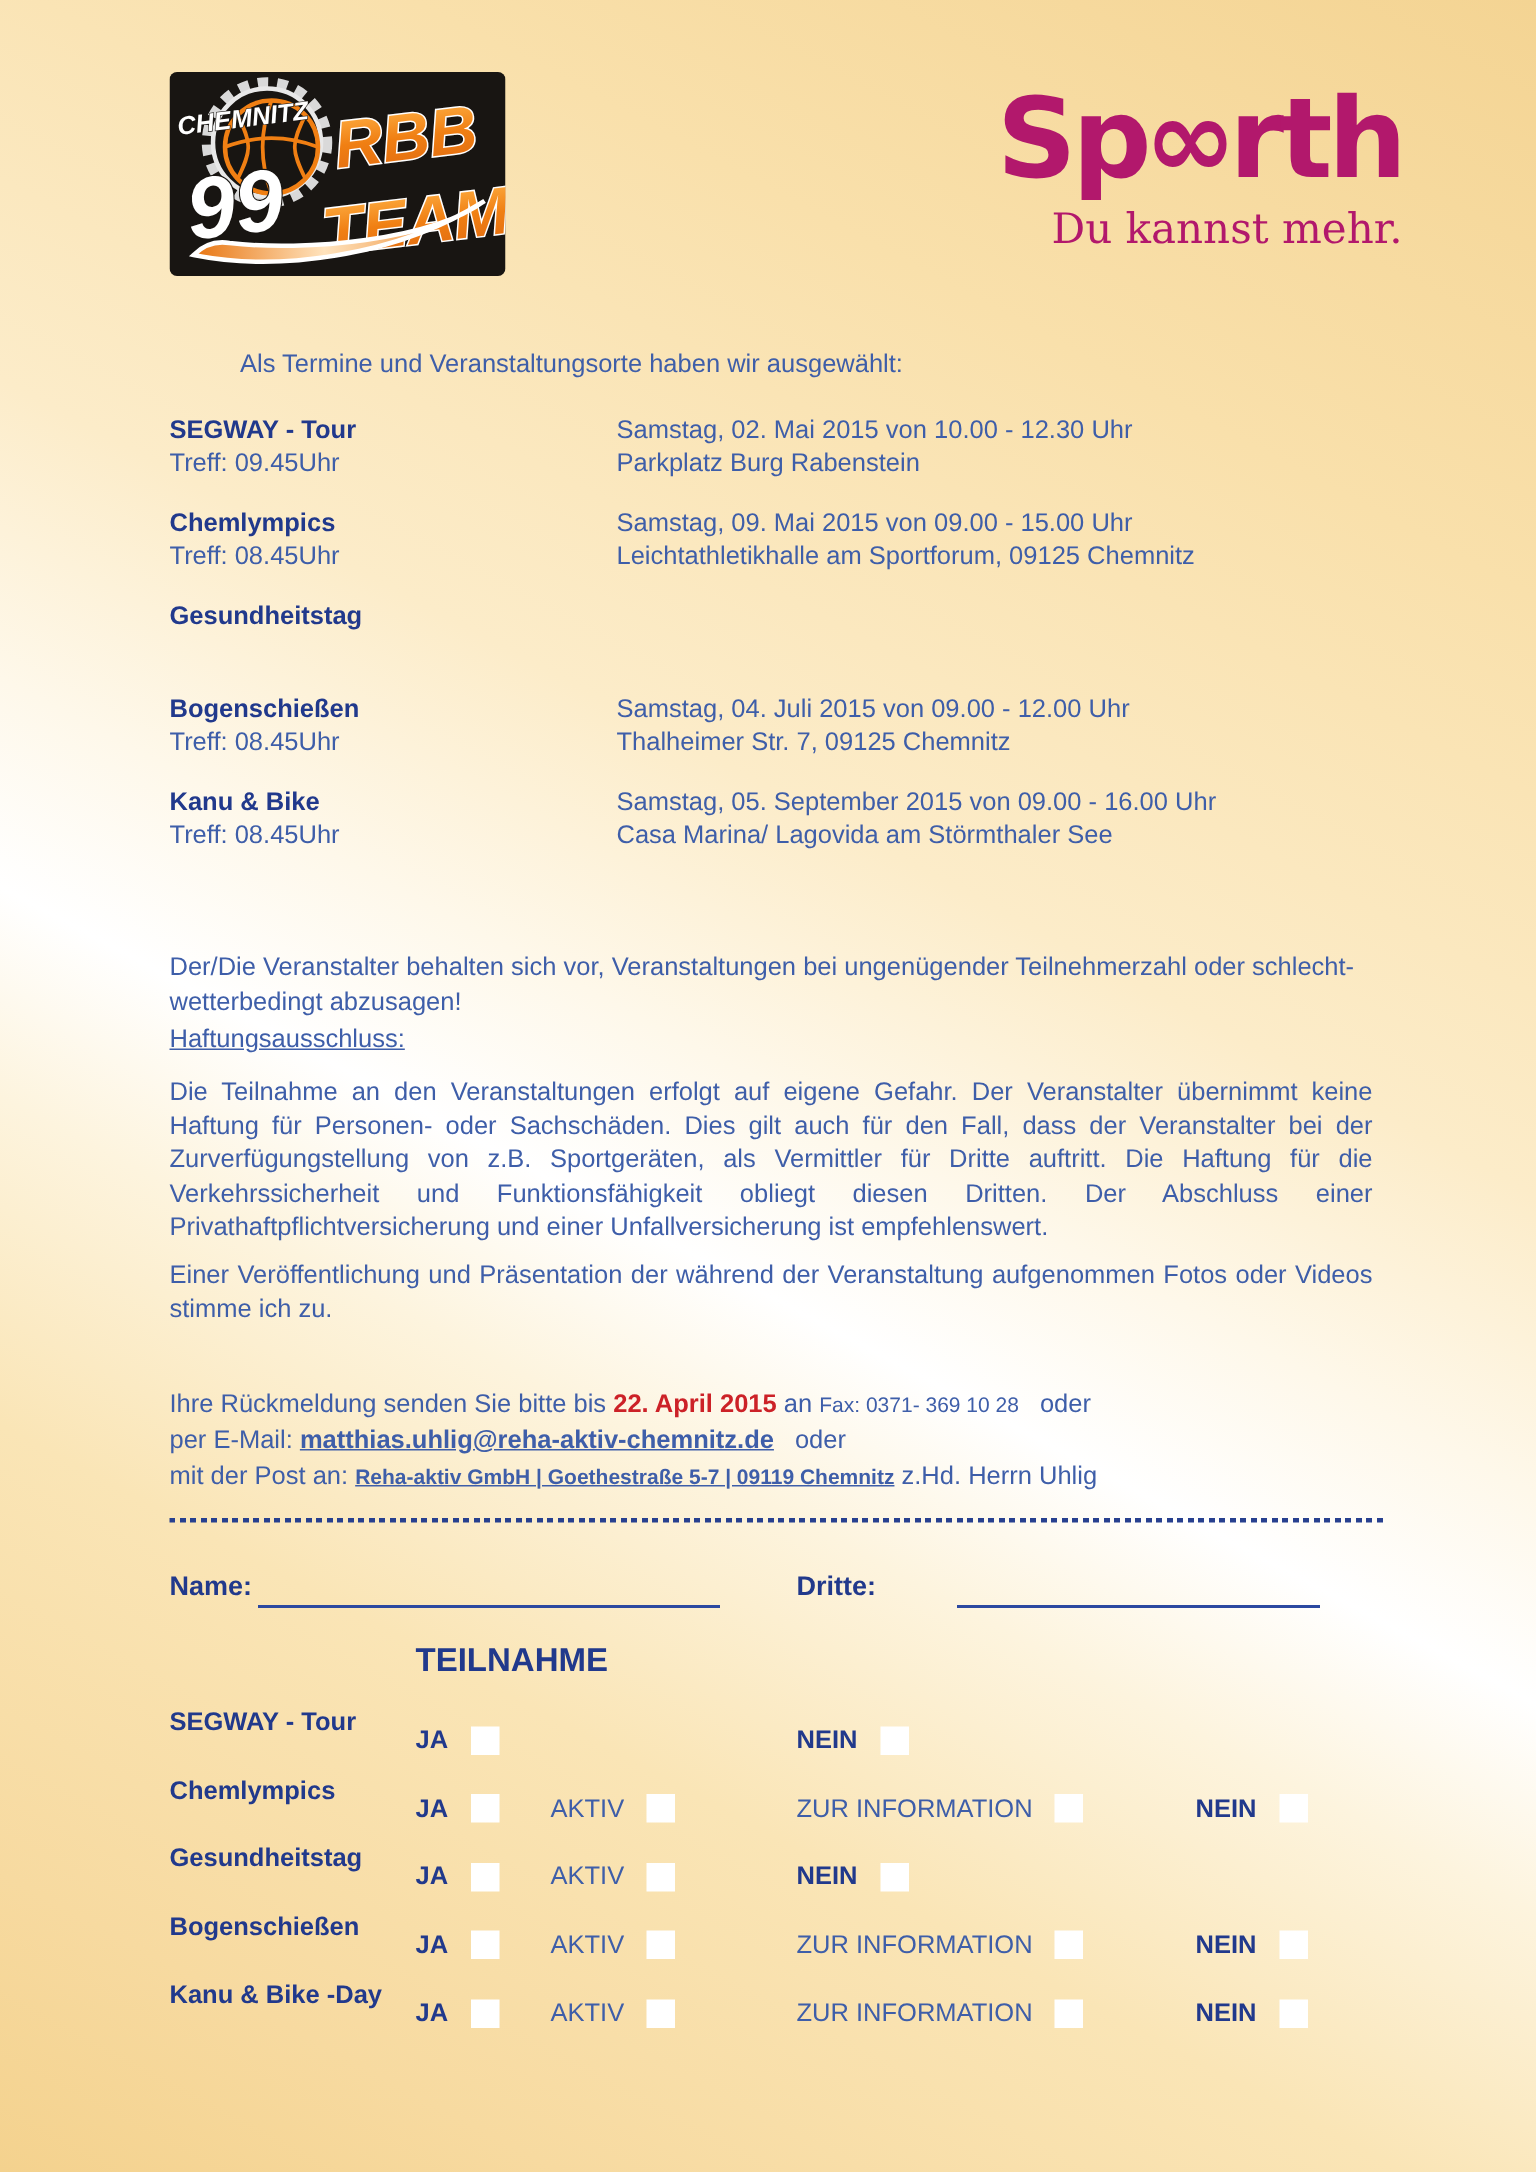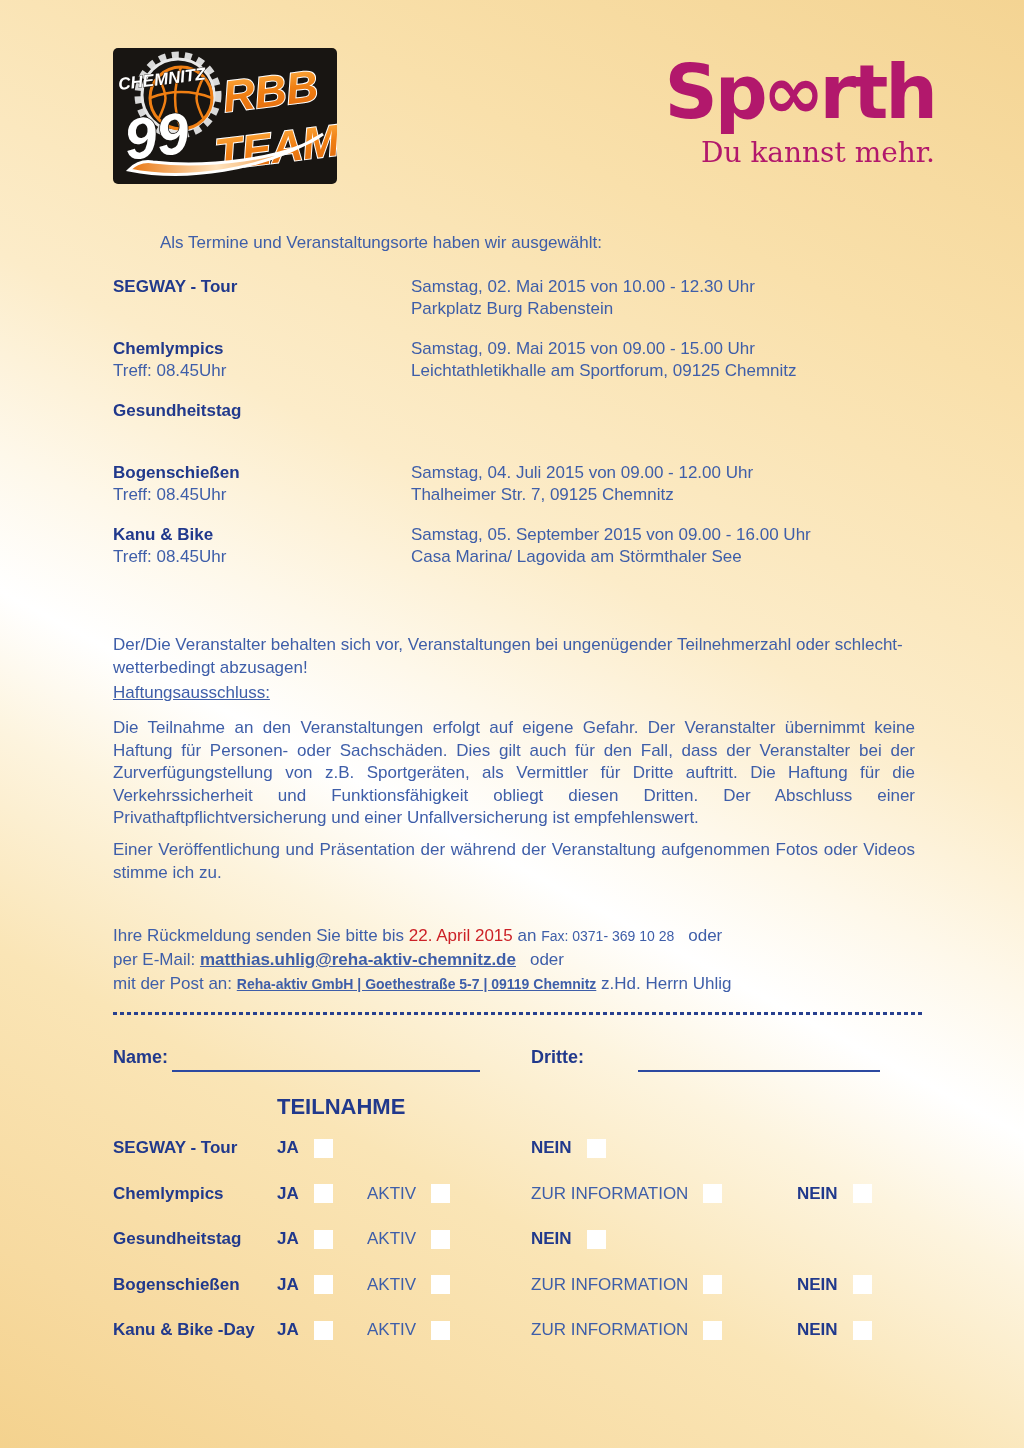--- a/index.html
+++ b/index.html
@@ -28,38 +28,38 @@
   
   .para { left:113px; width:802px; font-size:17px; line-height:22.5px;margin-top:28px; }
   .p-cancel { top:606px; width:790px; }
   .p-liability-title { top:654px; text-decoration:underline; }
   .p-liability { top:689px; text-align:justify; }
   .p-media { top:811px; text-align:justify; }
 
   
   .reply { left:113px; top:924px; font-size:17px; line-height:24px; }
   .reply .bold { font-weight:bold;text-decoration:underline; }
-  .reply .red { color:#cc2127; font-weight:normal;text-align:center; }
+  .reply .red { color:#cc2127; font-weight:bold;text-align:center; }
   .reply .big { font-size:14px; }
   .reply .sp { display:inline-block; width:14px; }
 
   
   .cutline { left:113px; top:1012px; width:810px; height:3px;
     background: repeating-linear-gradient(90deg, #27408f 0 4px, transparent 4px 7px); }
 
   
   .namefield-label { font-size:18px; font-weight:bold; color:#21398c; }
   .fill-line { border-bottom:2px solid #2c49a0; height:20px; }
 
   
   .form-header { left:277px; top:1094px; font-size:22px; font-weight:bold; color:#21398c; }
   .form-rows { left:113px; top:1138px; width:880px; }
   .form-row { position:relative; height:45.5px; }
   .form-row-label { position:absolute; left:0; top:0; font-size:17px; font-weight:bold; color:#21398c; white-space:pre; }
-  .opt { position:absolute; top:0; display:inline-flex; align-items:center; gap:15px; white-space:pre;text-align:right; }
+  .opt { position:absolute; top:12px; display:inline-flex; align-items:center; gap:15px; white-space:pre;text-align:right; }
   .opt .opt-label { font-size:17px; }
   .opt .opt-label.b { font-weight:bold; color:#21398c; }
   .checkbox { width:19px; height:19px; background:#ffffff; display:inline-block; }
 </style>
 </head>
 <body>
 
 <div class="page">
 
   <div class="abs club-logo">
@@ -103,20 +103,21 @@
       <text x="315" y="122" text-anchor="end" font-family="DejaVu Serif, serif" font-size="28" fill="#b2186c">Du kannst mehr.</text>
     </svg>
   </div>
 
   <div class="abs intro">Als Termine und Veranstaltungsorte haben wir ausgewählt:</div>
 
   <div class="abs events">
     <div class="event-row">
       <div class="event-left">
         <div class="event-line event-name">SEGWAY - Tour</div>
+        <div class="event-line">Treff: 09.45Uhr</div>
       </div>
       <div class="event-right">
         <div class="event-line">Samstag, 02. Mai 2015 von 10.00 - 12.30 Uhr</div>
         <div class="event-line">Parkplatz Burg Rabenstein</div>
       </div>
     </div>
 
     <div class="event-row">
       <div class="event-left">
         <div class="event-line event-name">Chemlympics</div>

